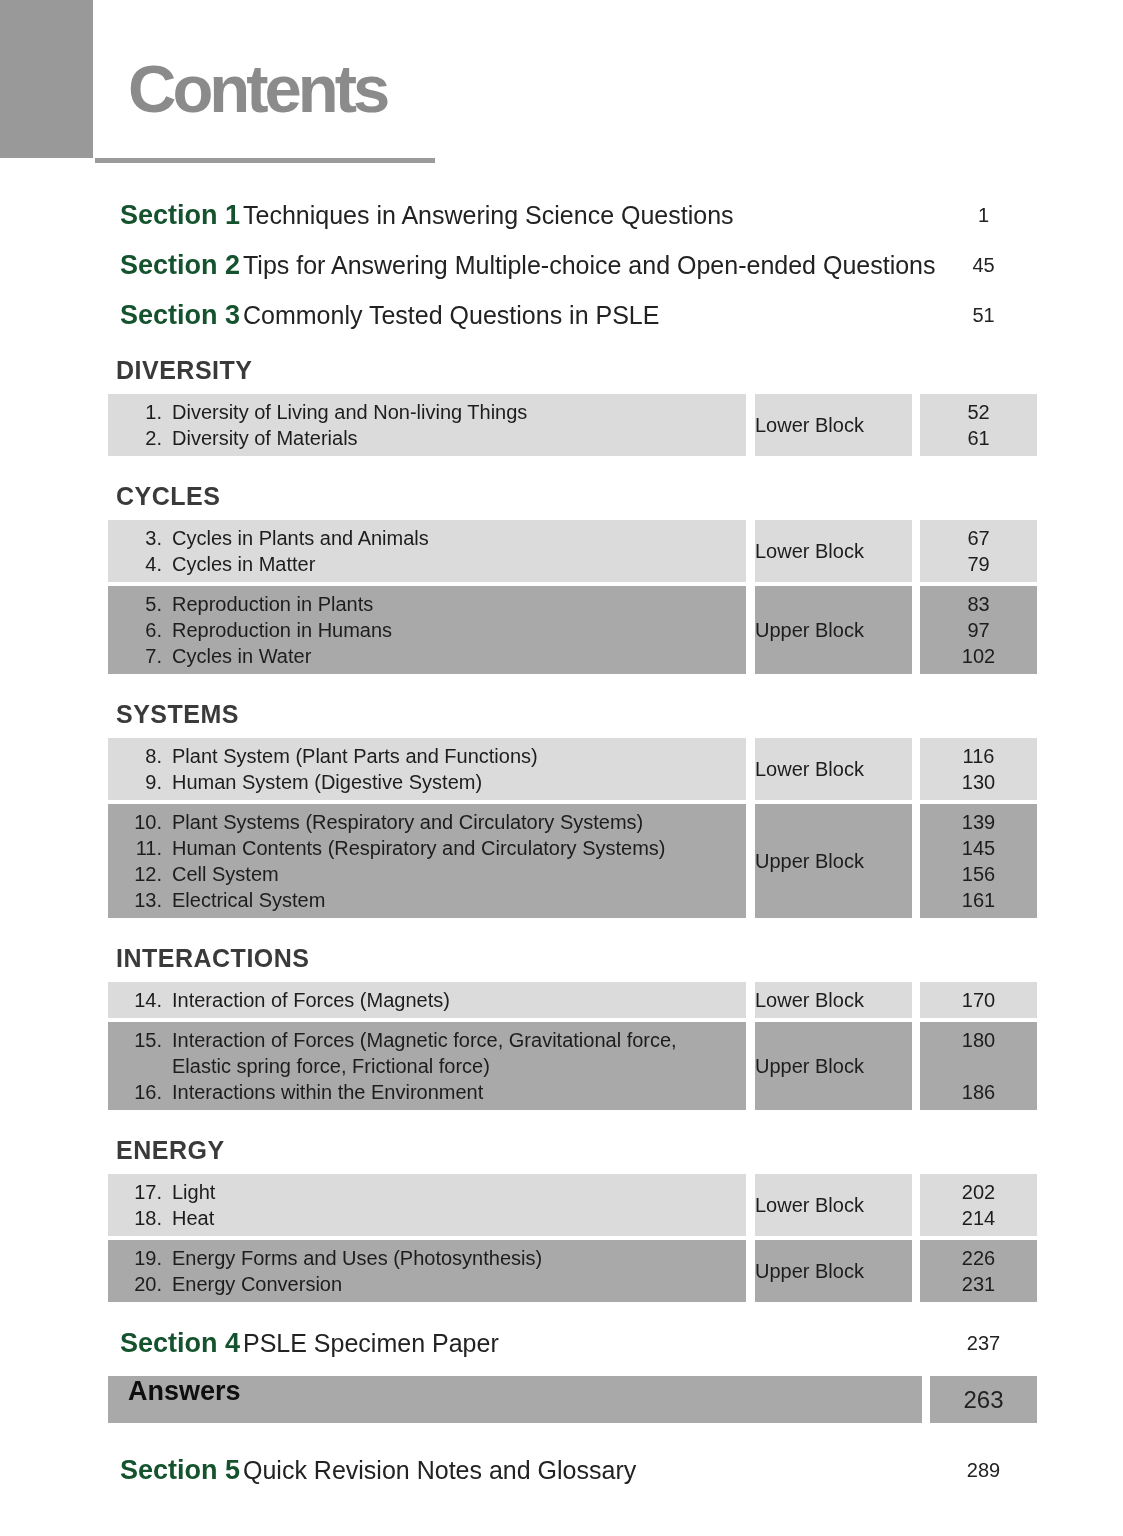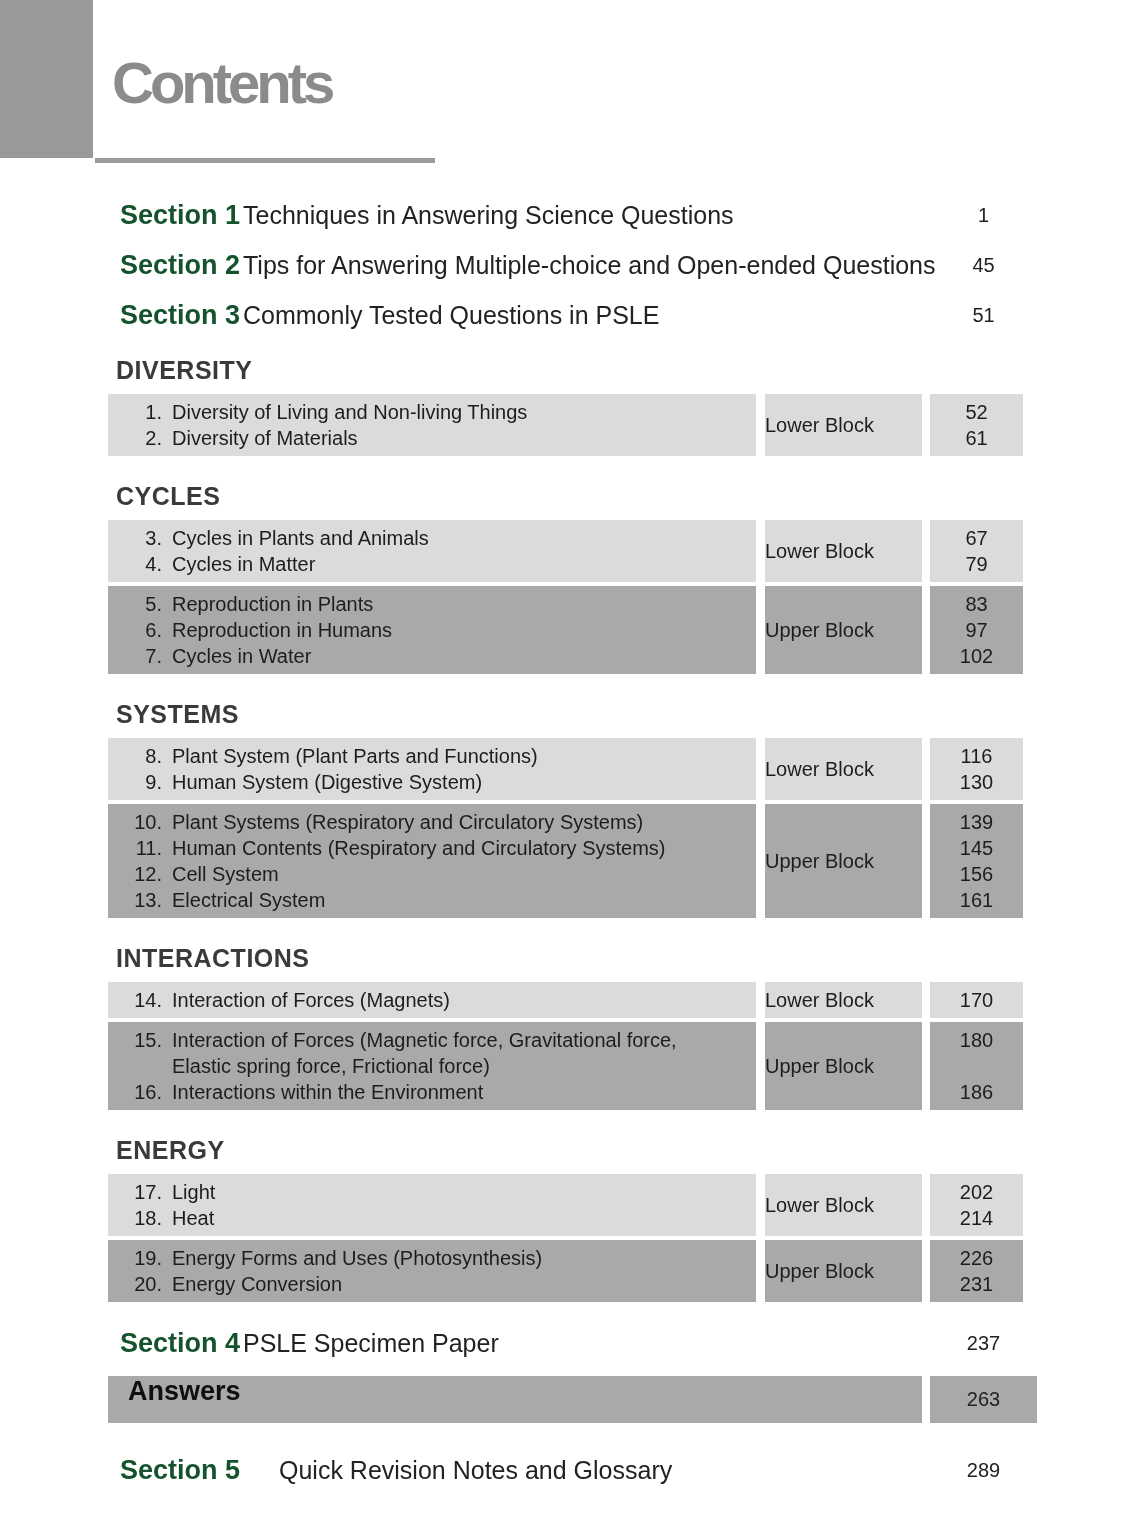--- a/index.html
+++ b/index.html
@@ -12,22 +12,22 @@
     overflow:hidden;
   }
   
   .header { position:relative; height:200px; }
   .header-block {
     position:absolute; left:0; top:0;
     width:93px; height:158px;
     background:var(--c-block,#999999);
   }
   .page-title {
-    position:absolute; left:112px; top:50px;
-    font-size:58px; font-weight:700; letter-spacing:-4px;
+    position:absolute; left:128px; top:50px;
+    font-size:67px; font-weight:700; letter-spacing:-4px;
     line-height:1.15;
     color:var(--c-title,#8b8b8b);
   }
   .header-rule {
     position:absolute; left:95px; top:158px;
     width:340px; height:5px;
     background:var(--c-rule,#9b9b9b);
   }
   
   .content { margin-left:108px; width:929px; }
@@ -44,21 +44,21 @@
     flex:none; width:123px;
     font-weight:700; font-size:27px; color:#14532d;
   }
   .section-title { font-size:25px; color:#222222; }
   .section-page {
     position:absolute; right:0; top:0;
     width:107px; text-align:center;
     font-size:20px; line-height:30px; color:#222222;
   }
   .section-row.s4 { margin-top:26px; margin-bottom:0; }
-  .section-row.s5 { margin-top:32px; margin-bottom:0;gap:36px; }
+  .section-row.s5 { margin-top:32px; margin-bottom:0; }
   
   .group-heading {
     margin:26px 0 10px 8px;
     font-size:25px; line-height:28px;
     font-weight:700; color:#3a3a3a; letter-spacing:0.5px;
   }
   
   .row { display:flex; margin-bottom:4px; }
   .row:last-child { margin-bottom:0; }
   .cell { background:var(--c-light,#dbdbdb); }
@@ -66,38 +66,38 @@
   .cell.chapters { width:648px; padding:5px 0 5px 16px; }
   .line { display:flex; line-height:26px; font-size:20px; white-space:nowrap; }
   .num { flex:none; width:38px; text-align:right; }
   .txt { margin-left:10px; }
   .cell.blockcol {
     width:157px; margin-left:9px; flex:none;
     display:flex; align-items:center; justify-content:flex-start;
     font-size:20px; color:#1d1d1d;
   }
   .cell.pages {
-    width:93px; margin-left:8px; flex:none;
+    width:117px; margin-left:8px; flex:none;
     padding:5px 0; text-align:center;
   }
   .page-line { line-height:26px; font-size:20px; min-height:26px; }
   
   .answers-row { display:flex; margin-top:18px; }
   .answers-bar {
     width:814px; height:47px;
     background:var(--c-dark,#a9a9a9);
     display:flex; 
     padding-left:20px;
     font-size:27px; font-weight:700; color:#0f0f0f;
   }
   .answers-pages {
     width:107px; height:47px; margin-left:8px; flex:none;
     background:var(--c-dark,#a9a9a9);
     display:flex; align-items:center; justify-content:center;
-    font-size:20px; color:#222222;
+    font-size:24px; color:#222222;
   }
 </style>
 </head>
 <body style="--c-block: #999999; --c-title: #8b8b8b; --c-rule: #9b9b9b; --c-light: #dbdbdb; --c-dark: #a9a9a9;">
 
 <div class="header">
   <div class="header-block"></div>
   <div class="page-title">Contents</div>
   <div class="header-rule"></div>
 </div>

